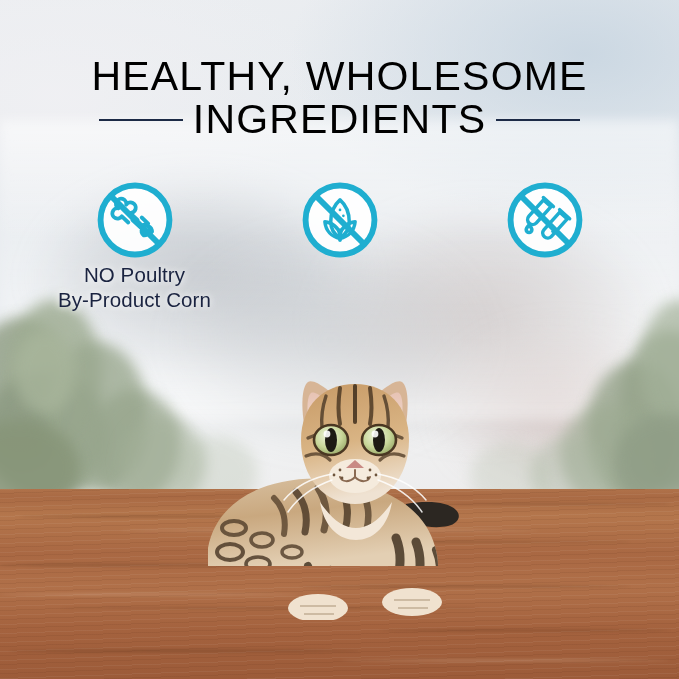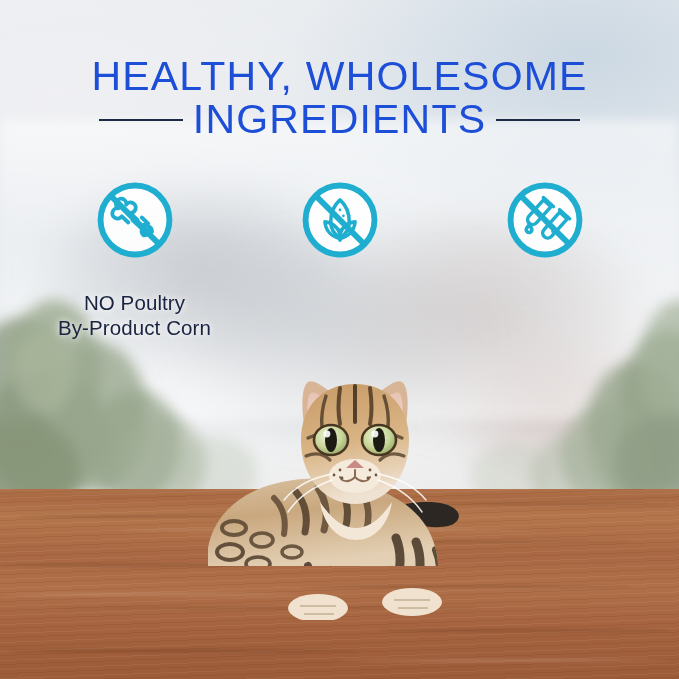--- a/index.html
+++ b/index.html
@@ -68,38 +68,38 @@
   .grain{position:absolute;background:rgba(92,48,24,.20);border-radius:50%;filter:blur(1.2px);}
   .grain-l{position:absolute;background:rgba(255,230,205,.16);border-radius:50%;filter:blur(1.6px);}
   .table-lip{
     position:absolute;left:0;top:489px;width:679px;height:5px;
     background:linear-gradient(180deg,#c08a5e 0%, #a86a42 100%);
   }
 
   
   .headline{
     position:absolute;left:0;top:56px;width:679px;text-align:center;
-    color:#1d4ed8;
+    color:#000000;
     font-family:"Liberation Sans", sans-serif;
     font-weight:300;
     letter-spacing:1.2px;
     line-height:1.02;
     user-select:none;
   }
   .headline .l1{display:block;font-size:41px;}
   .ing-row{display:flex;align-items:center;justify-content:center;gap:10px;margin-top:1px;}
   .ing-row .rule{display:block;height:2px;width:84px;background:#1c2a46;}
   .ing-row .l2{font-size:41px;letter-spacing:1.2px;}
 
   
   .badges{position:absolute;left:0;top:178px;width:679px;display:flex;justify-content:center;}
   .badge{width:205px;display:flex;flex-direction:column;align-items:center;}
   .badge-icon{width:84px;height:84px;}
   .badge-label{
-    margin-top:28px;text-align:center;color:#1a2340;
+    margin-top:0;text-align:center;color:#1a2340;
     font-size:20.5px;line-height:1.23;font-weight:400;letter-spacing:.1px;
     text-shadow:0 0 6px rgba(255,255,255,.85), 0 0 12px rgba(255,255,255,.7);
   }
   .badge-label span{display:block;white-space:nowrap;}
 
   
   .cat{position:absolute;left:200px;top:352px;width:310px;height:268px;}
 </style>
 </head>
 <body>

